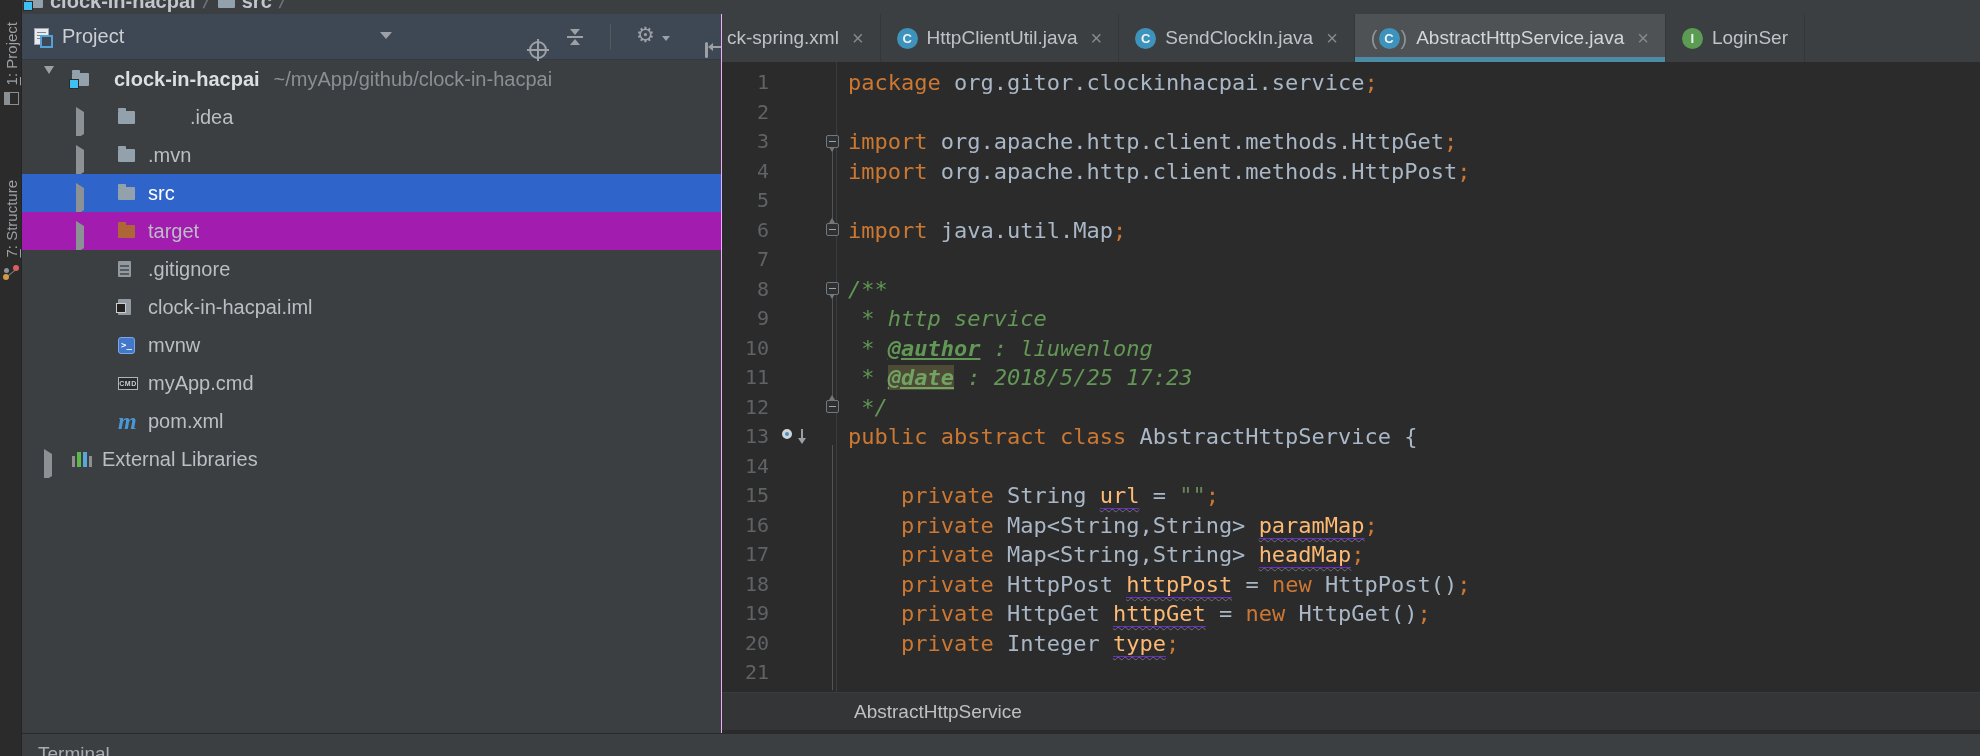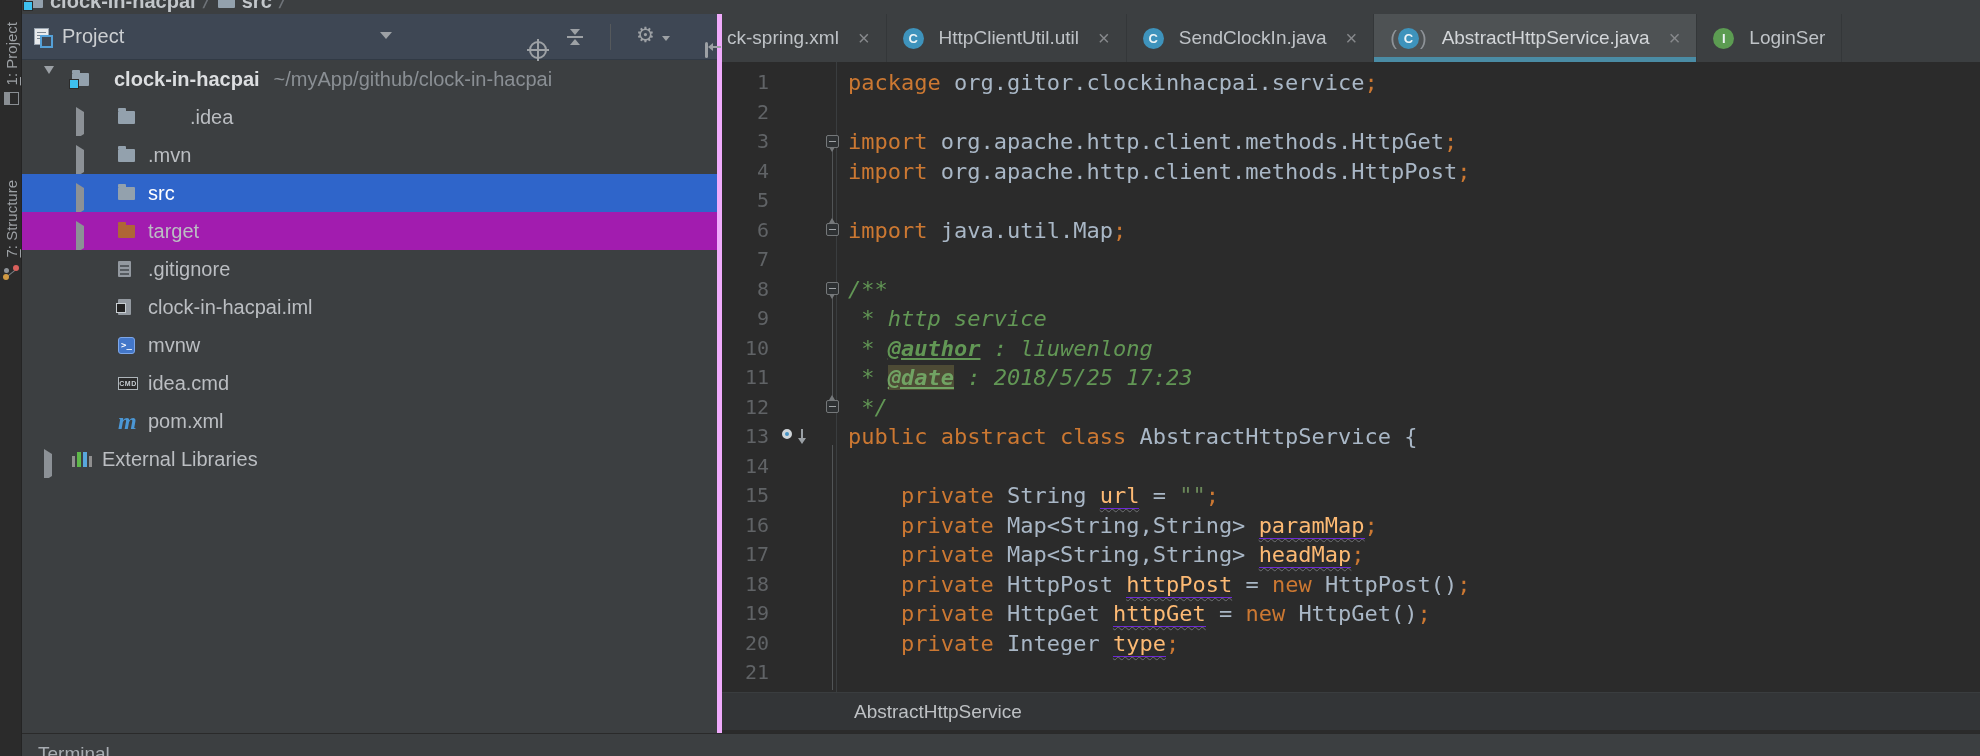--- a/index.html
+++ b/index.html
@@ -51,21 +51,21 @@
   .icon-maven { color:#4B97D5; font:bold italic 24px "Liberation Serif", serif; line-height:18px; flex:none; }
   .icon-libs { display:flex; align-items:flex-end; gap:2px; height:16px; flex:none; }
   .icon-libs i { display:block; }
   .tri-right { width:0; height:0; border-left:8px solid #8C9196; border-top:5px solid transparent;
     border-bottom:5px solid transparent; flex:none; }
   .tri-down { width:0; height:0; border-top:8px solid #9BA0A5; border-left:5px solid transparent;
     border-right:5px solid transparent; flex:none; }
 
   
   .project-panel { position:absolute; left:22px; top:14px; width:700px; height:719px;
-    background:#3C3F41; border-right:5px solid #f0abfc; z-index:4; }
+    background:#3C3F41; border-right:1px solid #f0abfc; z-index:4; }
   .panel-header { position:relative; height:46px; background:#3E4754; border-bottom:1px solid #313A45;
     display:flex; align-items:center; color:#CCCFD2; font-size:20px; }
   .ic-panelproj { width:15px; height:17px; border:1px solid #9AA5B1; background:#E8EAEC; position:absolute;
     left:12px; top:14px; }
   .ic-panelproj:before { content:""; position:absolute; left:2px; top:3px; right:2px; height:8px;
     background:repeating-linear-gradient(to bottom,#7C8792 0 1px,transparent 1px 3px); }
   .ic-panelproj:after { content:""; position:absolute; right:-5px; bottom:-4px; width:9px; height:9px;
     background:#3E4754; border:2px solid #54A0D8; }
   .panel-title { position:absolute; left:40px; top:11px; }
   .hdr-caret { position:absolute; left:358px; top:18px; width:0; height:0;
@@ -95,21 +95,21 @@
   .tree-row.hovered { background:#a21caf; }
   .tree-row .arrow-slot { position:absolute; top:14px; }
   .tree-row .row-icon { position:absolute; display:flex; align-items:center; }
   .tree-row .row-label { position:absolute; }
   .row-label b { color:#DCDEE0; }
   .row-path { color:#8A8F94; font-weight:normal; margin-left:14px; }
 
   
   .editor { position:absolute; left:722px; top:14px; right:0; height:719px; background:#2B2B2B; }
   .tabbar { position:absolute; left:0; top:0; right:0; height:48px; background:#3C3F41; display:flex; }
-  .tab { position:relative; display:flex; align-items:center; padding:0 16px; gap:15px;
+  .tab { position:relative; display:flex; align-items:center; padding:0 16px; gap:9px;
     font-size:19px; color:#BFC3C7; border-right:1px solid #343739; cursor:default; }
   .tab.first { padding-left:5px; }
   .tab.active { background:#4E5254; color:#D3D6D9; }
   .tab.active:after { content:""; position:absolute; left:0; right:0; bottom:0; height:5px; background:#4A8CA5; }
   .tab .close { color:#87898C; font-size:20px; margin-left:4px; }
   .cls-circle { width:21px; height:21px; border-radius:50%; background:#3E93BC; color:#EDF4F7;
     font:bold 13px "Liberation Sans", sans-serif; display:flex; align-items:center; justify-content:center; flex:none; }
   .cls-circle.iface { background:#5C9C52; }
   .paren { color:#8E9398; font-size:20px; }
   .abstract-wrap { display:flex; align-items:center; gap:1px; }
@@ -260,21 +260,21 @@
         <div class="tree-row">
           <span class="row-icon" style="left: 96px;">
             <span class="icon-shell">&gt;_</span>
           </span>
           <span class="row-label" style="left: 126px;">mvnw</span>
         </div>
         <div class="tree-row">
           <span class="row-icon" style="left: 96px;">
             <span class="icon-cmd">CMD</span>
           </span>
-          <span class="row-label" style="left: 126px;">idea.cmd</span>
+          <span class="row-label" style="left: 126px;">myApp.cmd</span>
         </div>
         <div class="tree-row">
           <span class="row-icon" style="left: 96px;">
             <span class="icon-maven">m</span>
           </span>
           <span class="row-label" style="left: 126px;">pom.xml</span>
         </div>
         <div class="tree-row">
           <span class="arrow-slot" style="left: 22px;"><span class="tri-right"></span></span>
           <span class="row-icon" style="left: 50px;">
@@ -291,21 +291,21 @@
   </div>
 
   <div class="editor">
     <div class="tabbar" id="tabBar">
         <div class="tab first">
           <span>ck-spring.xml</span>
           <span class="close">×</span>
         </div>
         <div class="tab">
           <span class="cls-circle">C</span>
-          <span>HttpClientUtil.util</span>
+          <span>HttpClientUtil.java</span>
           <span class="close">×</span>
         </div>
         <div class="tab">
           <span class="cls-circle">C</span>
           <span>SendClockIn.java</span>
           <span class="close">×</span>
         </div>
         <div class="tab active">
           <span class="abstract-wrap">
             <span class="paren">(</span>

